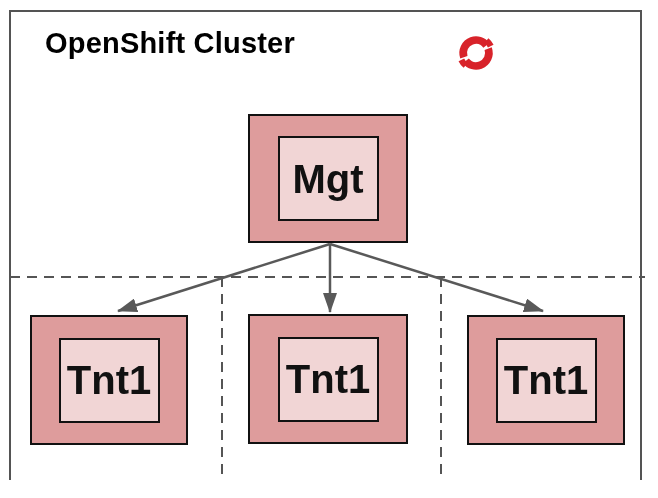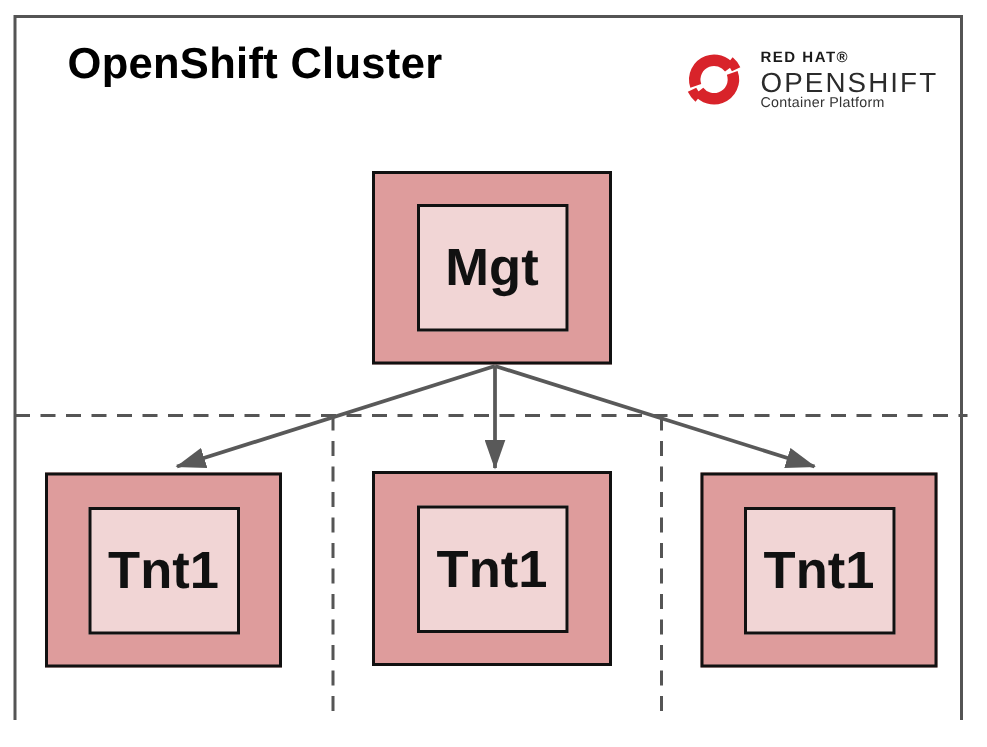--- a/index.html
+++ b/index.html
@@ -109,21 +109,21 @@
   }
   .node-inner {
     width: 101px; height: 85px;
     background: var(--node-inner, #F1D5D5);
     border: 2.5px solid var(--node-border, #111111);
     display: flex;
     align-items: center;
     justify-content: center;
   }
   .node-label {
-    font-size: 35px;
+    font-size: 40px;
     font-weight: bold;
     color: #111111;
     line-height: 1;
   }
 
   .node-mgt { left: 248px; top: 114px; width: 160px; height: 129px; }
   .node-t1  { left: 30px;  top: 315px; width: 158px; height: 130px; }
   .node-t2  { left: 248px; top: 314px; width: 160px; height: 130px; }
   .node-t3  { left: 467px; top: 315px; width: 158px; height: 130px; }
 </style>
@@ -135,25 +135,20 @@
   <div class="frame"></div>
 
   <h1 class="title">OpenShift Cluster</h1>
 
   <div class="logo">
     <svg class="logo-icon" viewBox="0 0 46 44">
       <circle class="logo-ring" cx="22" cy="22" r="13.5" transform="rotate(-20 22 22)"></circle>
       <path class="logo-piece" d="M 37.4 14.8 A 17 17 0 0 0 32.9 9.0"></path>
       <path class="logo-piece" d="M 6.6 29.2 A 17 17 0 0 0 11.1 35.0"></path>
     </svg>
-    <div class="logo-text">
-      <span class="logo-brand">RED HAT®</span>
-      <span class="logo-product">OPENSHIFT</span>
-      <span class="logo-sub">Container Platform</span>
-    </div>
   </div>
 
   <svg class="overlay" viewBox="0 0 658 498">
     <defs>
       <marker id="arrowhead" markerUnits="userSpaceOnUse" markerWidth="20" markerHeight="14" refX="19" refY="7" orient="auto">
         <path d="M0,0 L20,7 L0,14 Z" fill="#595959"></path>
       </marker>
     </defs>
 
     <path class="divider" d="M 10 277 H 645"></path>

